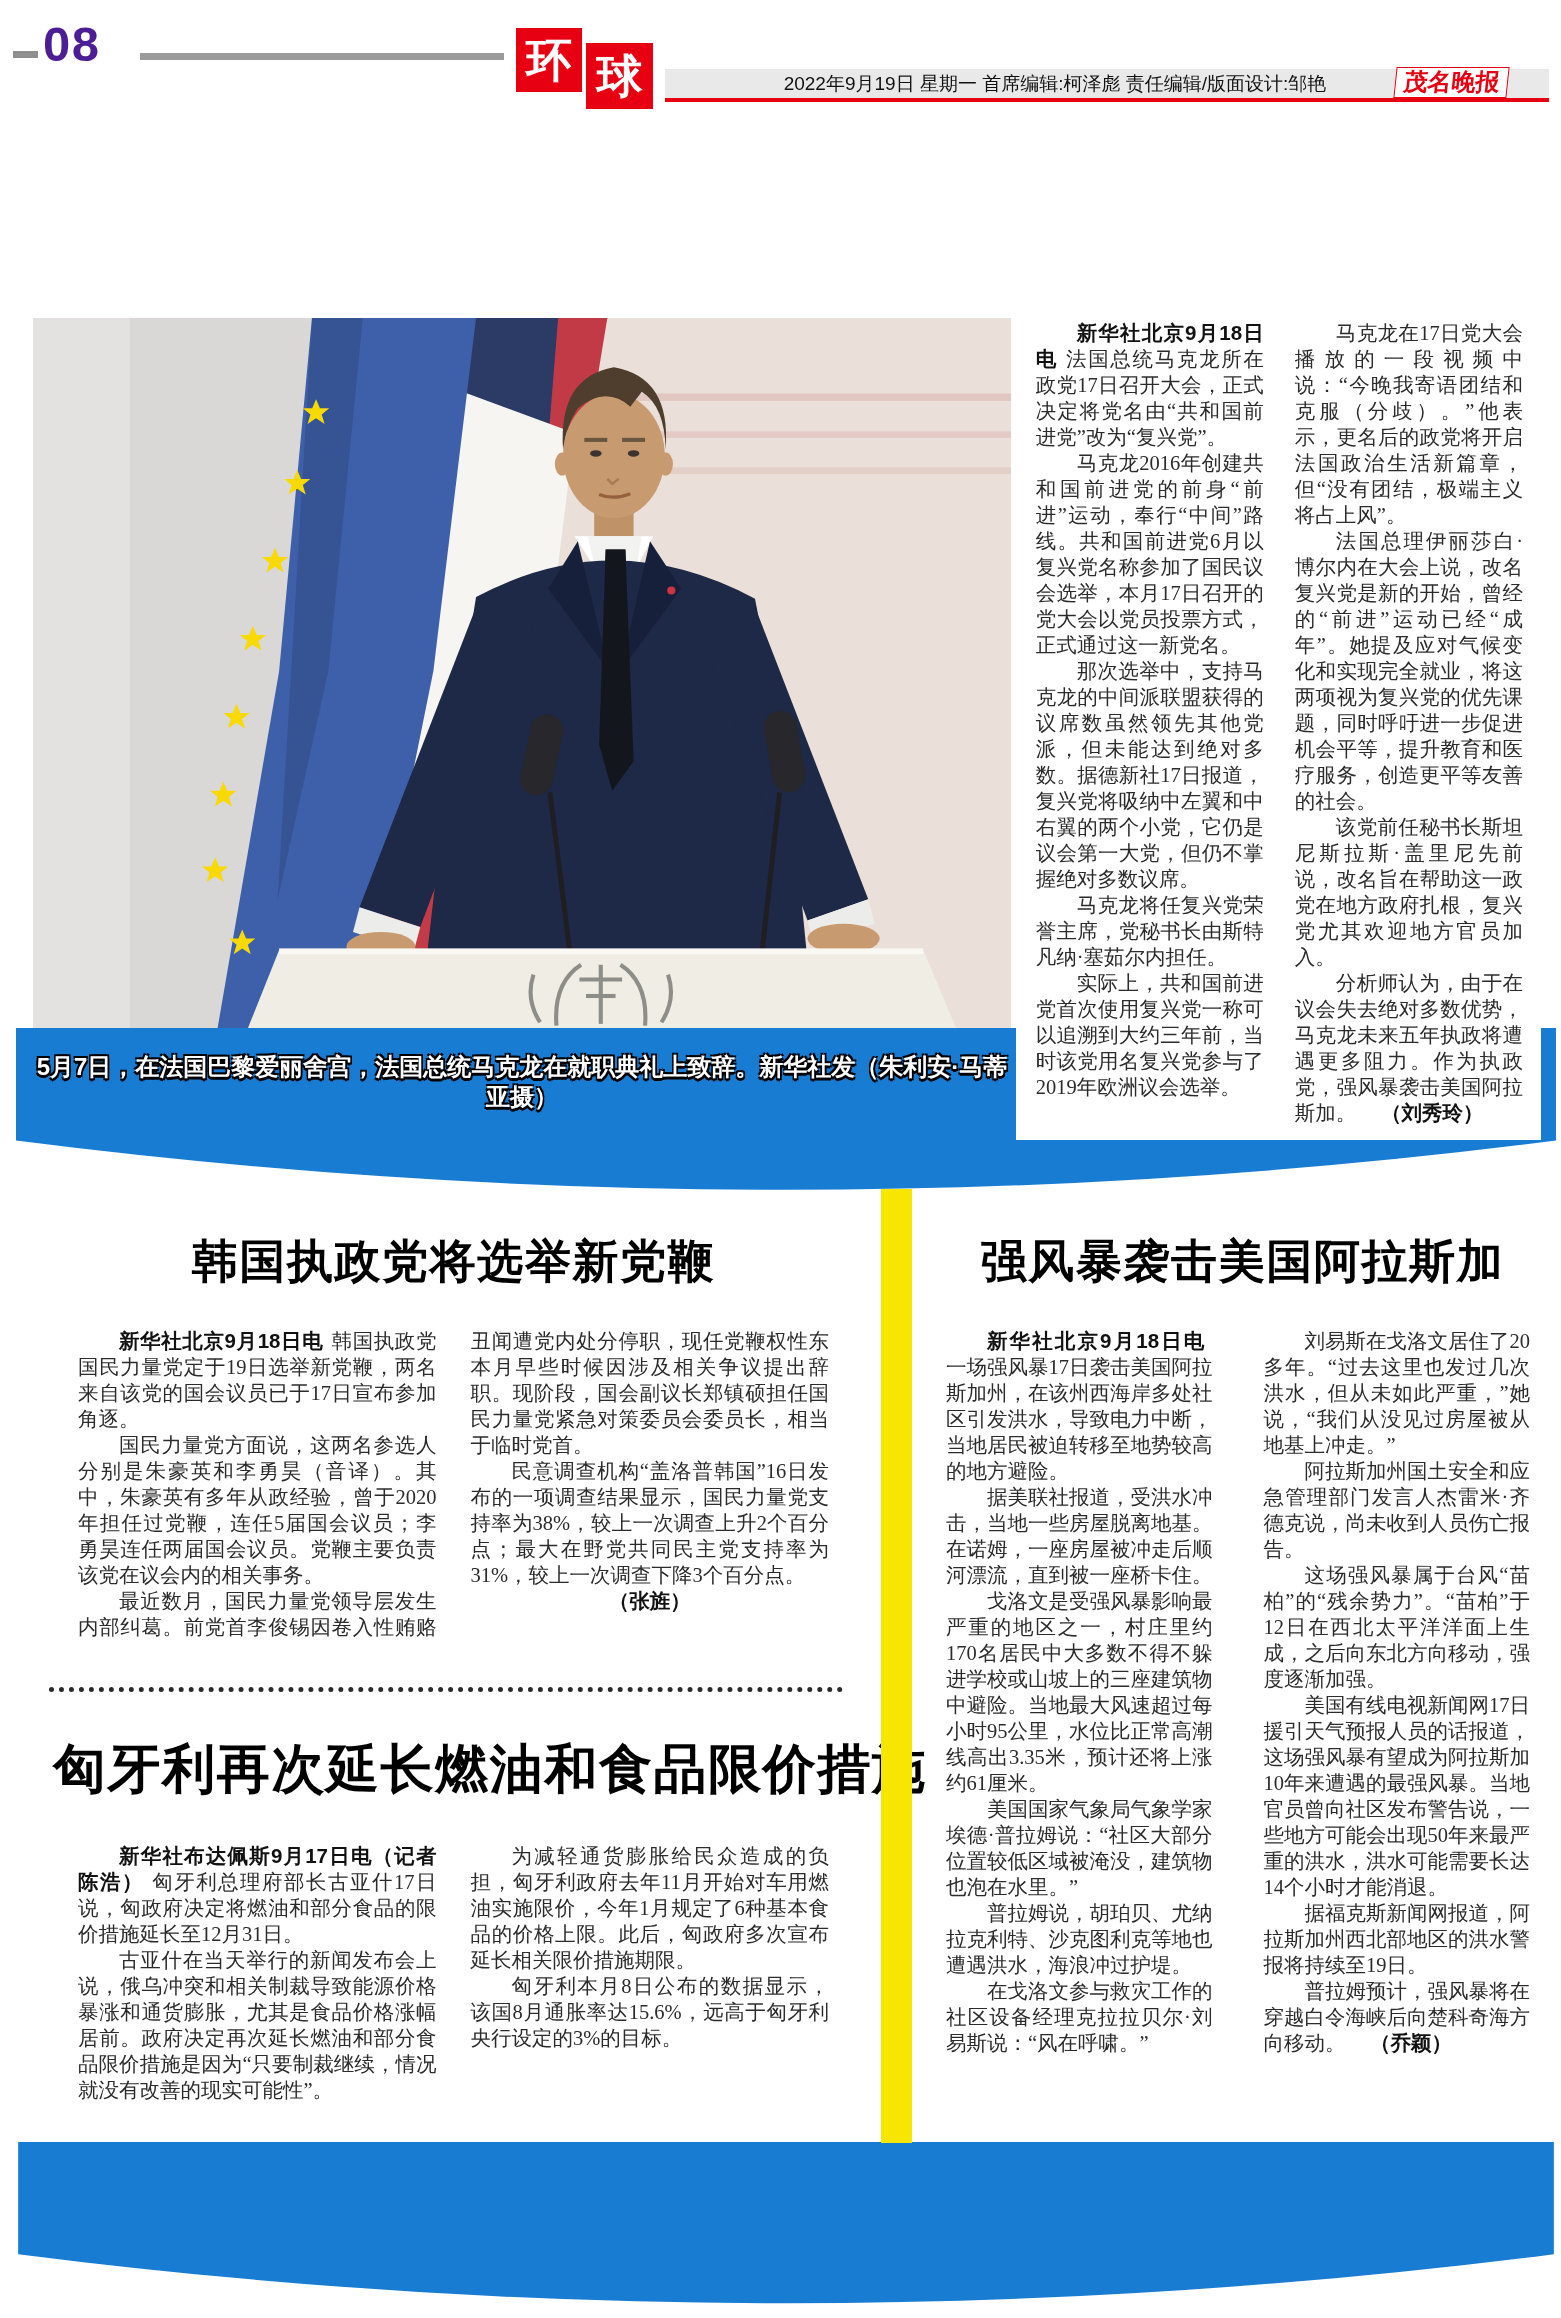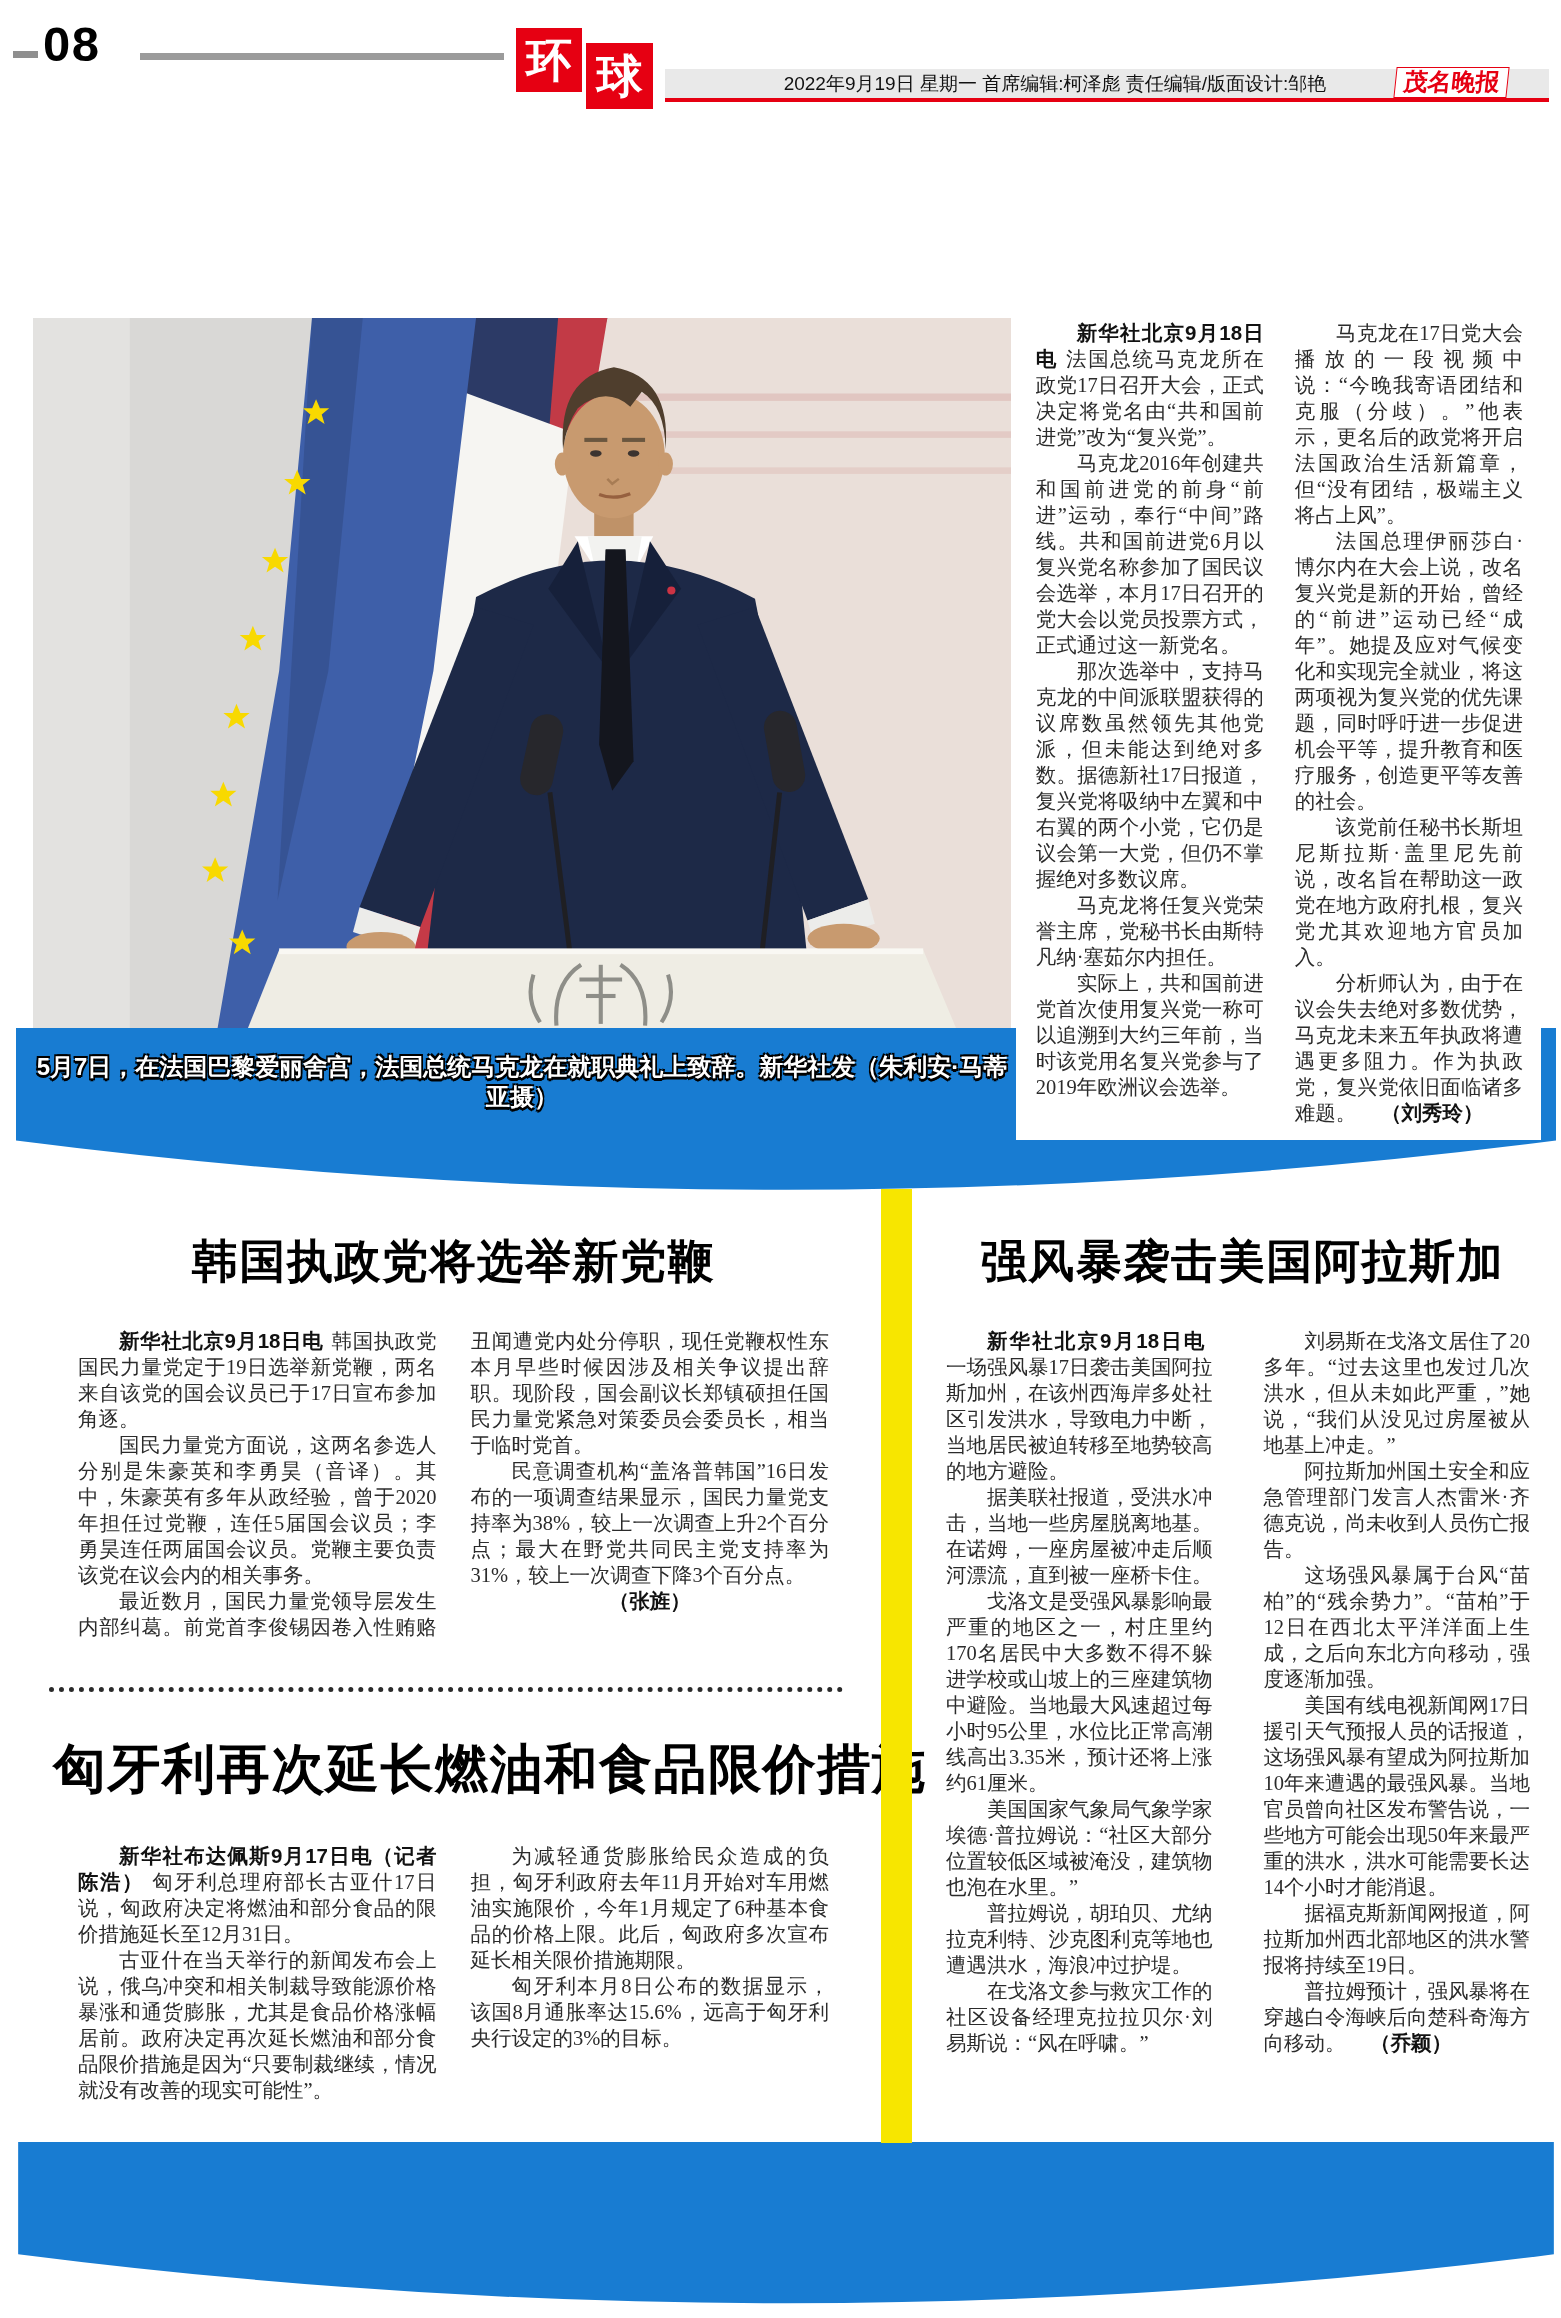--- a/index.html
+++ b/index.html
@@ -2,21 +2,21 @@
 <html style="--red: #e60012; --blue: #187cd2; --yellow: #f7e600;font-size:13px"><head>
 <meta charset="utf-8">
 <style>
   html,body{margin:0;padding:0;background:#fff;}
   #page{position:relative;width:1562px;height:2319px;background:#fff;overflow:hidden;
         font-family:"Liberation Serif",serif;color:#222;}
   .abs{position:absolute;}
 
   
   .pn-dash{left:13px;top:51px;width:24.6px;height:7.4px;background:#8f8f8f;}
-  .page-num{left:43px;top:18px;font:700 49px/53px "Liberation Sans",sans-serif;color:#000000;letter-spacing:1.6px;}
+  .page-num{left:43px;top:18px;font:700 49px/53px "Liberation Sans",sans-serif;color:#4c1d95;letter-spacing:1.6px;}
   .head-rule{left:140px;top:53px;width:364px;height:6.6px;background:#9b9b9b;}
   .sec-box{width:66px;height:64px;background:var(--red);color:#fff;text-align:center;
            font:700 46px/64px "Liberation Sans",sans-serif;}
   .sec-box.b1{left:516px;top:28px;}
   .sec-box.b2{left:586px;top:43px;width:67px;height:66px;line-height:66px;}
   .date-bar{left:665px;top:69px;width:884px;height:29.5px;background:#e9e9e9;
             font:19px/29.5px "Liberation Sans",sans-serif;color:#111;text-align:center;padding-right:104px;box-sizing:border-box;}
   .masthead{left:1395px;top:67px;width:113px;height:31px;background:#fff;border:1.6px solid var(--red);
             color:var(--red);font:700 24px/29.5px "Liberation Serif",serif;text-align:center;
             transform:skewX(-6deg);box-sizing:border-box;}
@@ -176,21 +176,21 @@
   <div class="abs band bottom">
     <svg width="1540" height="176" viewBox="0 0 1876 215">
       <path d="M0,0 H1876 V137 Q938,257 0,137 Z" fill="var(--blue)"></path>
     </svg>
   </div>
 
   <div class="abs lead-box">
     <div class="story cols2">
       <p class="para"><b class="dl">新华社北京9月18日电</b><span>法国总统马克龙所在政党17日召开大会，正式决定将党名由“共和国前进党”改为“复兴党”。</span></p>
       <div class="plist"><p class="para">马克龙2016年创建共和国前进党的前身“前进”运动，奉行“中间”路线。共和国前进党6月以复兴党名称参加了国民议会选举，本月17日召开的党大会以党员投票方式，正式通过这一新党名。</p><p class="para">那次选举中，支持马克龙的中间派联盟获得的议席数虽然领先其他党派，但未能达到绝对多数。据德新社17日报道，复兴党将吸纳中左翼和中右翼的两个小党，它仍是议会第一大党，但仍不掌握绝对多数议席。</p><p class="para">马克龙将任复兴党荣誉主席，党秘书长由斯特凡纳·塞茹尔内担任。</p><p class="para">实际上，共和国前进党首次使用复兴党一称可以追溯到大约三年前，当时该党用名复兴党参与了2019年欧洲议会选举。</p><p class="para">马克龙在17日党大会播放的一段视频中说：“今晚我寄语团结和克服（分歧）。”他表示，更名后的政党将开启法国政治生活新篇章，但“没有团结，极端主义将占上风”。</p><p class="para">法国总理伊丽莎白·博尔内在大会上说，改名复兴党是新的开始，曾经的“前进”运动已经“成年”。她提及应对气候变化和实现完全就业，将这两项视为复兴党的优先课题，同时呼吁进一步促进机会平等，提升教育和医疗服务，创造更平等友善的社会。</p><p class="para">该党前任秘书长斯坦尼斯拉斯·盖里尼先前说，改名旨在帮助这一政党在地方政府扎根，复兴党尤其欢迎地方官员加入。</p></div>
-      <p class="para"><span>分析师认为，由于在议会失去绝对多数优势，马克龙未来五年执政将遭遇更多阻力。作为执政党，复兴党依旧面临诸多难题。</span><b class="byline">（刘秀玲）</b></p>
+      <p class="para"><span>分析师认为，由于在议会失去绝对多数优势，马克龙未来五年执政将遭遇更多阻力。作为执政党，强风暴袭击美国阿拉斯加。</span><b class="byline">（刘秀玲）</b></p>
     </div>
   </div>
 
   <div class="abs sec-headline kr-headline">韩国执政党将选举新党鞭</div>
   <div class="abs story cols2 kr-body">
     <p class="para"><b class="dl">新华社北京9月18日电</b><span>韩国执政党国民力量党定于19日选举新党鞭，两名来自该党的国会议员已于17日宣布参加角逐。</span></p>
     <div class="plist"><p class="para">国民力量党方面说，这两名参选人分别是朱豪英和李勇昊（音译）。其中，朱豪英有多年从政经验，曾于2020年担任过党鞭，连任5届国会议员；李勇昊连任两届国会议员。党鞭主要负责该党在议会内的相关事务。</p><p class="para">最近数月，国民力量党领导层发生内部纠葛。前党首李俊锡因卷入性贿赂丑闻遭党内处分停职，现任党鞭权性东本月早些时候因涉及相关争议提出辞职。现阶段，国会副议长郑镇硕担任国民力量党紧急对策委员会委员长，相当于临时党首。</p><p class="para">民意调查机构“盖洛普韩国”16日发布的一项调查结果显示，国民力量党支持率为38%，较上一次调查上升2个百分点；最大在野党共同民主党支持率为31%，较上一次调查下降3个百分点。</p></div>
     <p class="byline-center">（张旌）</p>
   </div>
 

